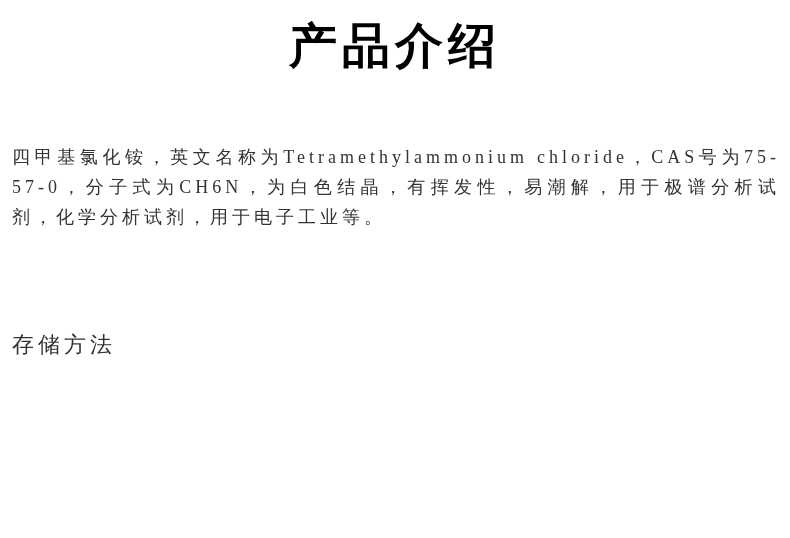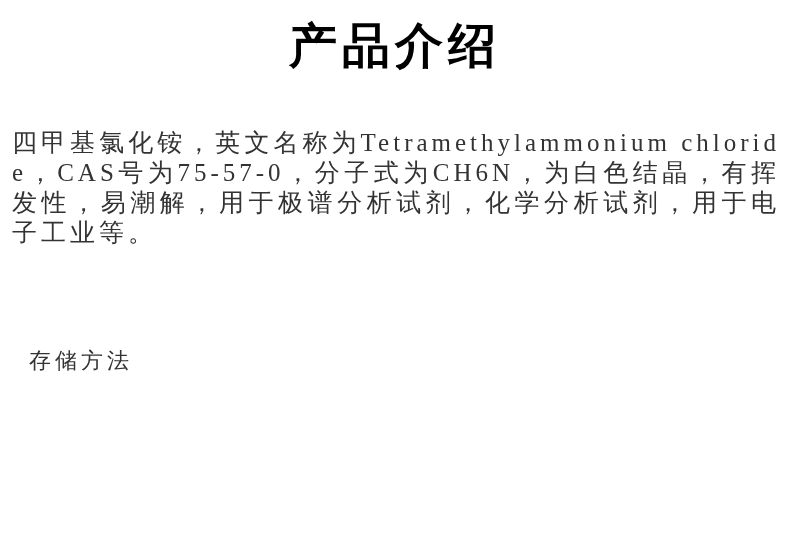--- a/index.html
+++ b/index.html
@@ -19,38 +19,38 @@
     margin: 16px 0 0 0;
     padding: 0;
     text-align: center;
     font-size: 48px;
     line-height: 60px;
     font-weight: bold;
     letter-spacing: 5px;
     color: #000000;
   }
   .intro {
-    margin: 52px 10px 0 12px;
+    margin: 66px 10px 0 12px;
     padding: 0;
-    font-size: 25px;
+    font-size: 18px;
     line-height: 30px;
     letter-spacing: 4px;
     text-align: justify;
     word-break: break-all;
     color: #333333;
   }
   .storage {
     margin: 98px 10px 0 12px;
     font-size: 22px;
     line-height: 30px;
     letter-spacing: 4px;
     color: #333333;
   }
   .storage-heading, .storage-text {
-    margin: 17px;
+    margin: 0;
     padding: 0;
   }
 </style>
 </head>
 <body>
 
 <div class="page">
   <h1 class="title">产品介绍</h1>
 
   <p class="intro">四甲基氯化铵，英文名称为Tetramethylammonium chloride，CAS号为75-57-0，分子式为CH6N，为白色结晶，有挥发性，易潮解，用于极谱分析试剂，化学分析试剂，用于电子工业等。</p>

